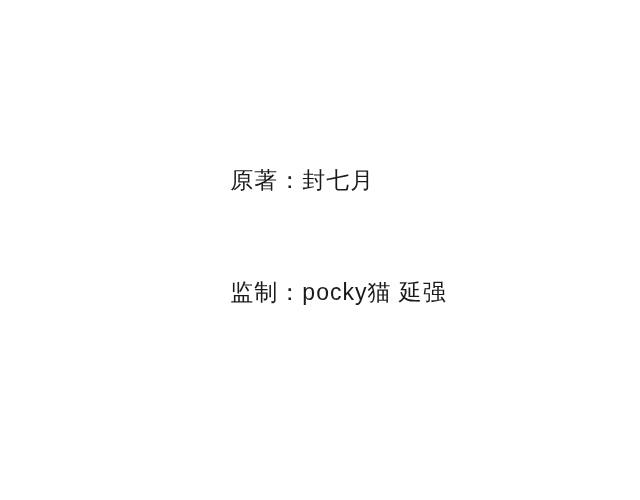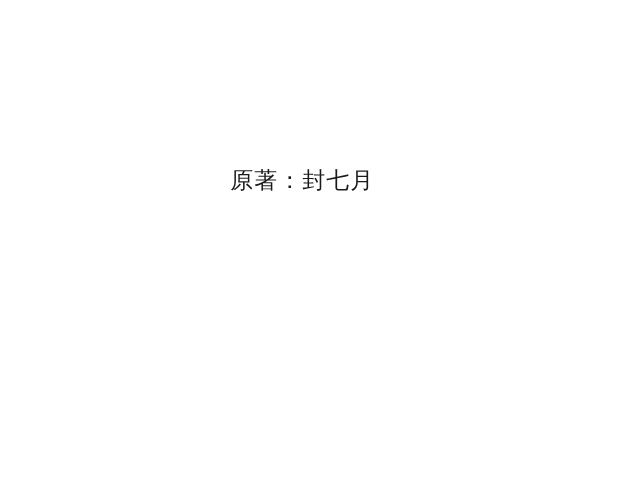--- a/index.html
+++ b/index.html
@@ -38,20 +38,23 @@
 </style>
 </head>
 <body>
 
 <div class="credits-page">
   <div class="credits-block">
     <div class="credit-line">
       <span class="credit-role">原著：</span><span class="credit-name">封七月</span>
     </div>
     <div class="credit-line">
+      <span class="credit-role">监制：</span><span class="credit-name">pocky猫 延强</span>
+    </div>
+    <div class="credit-line">
       
     </div>
     
     
     
     
     
     
     
     

